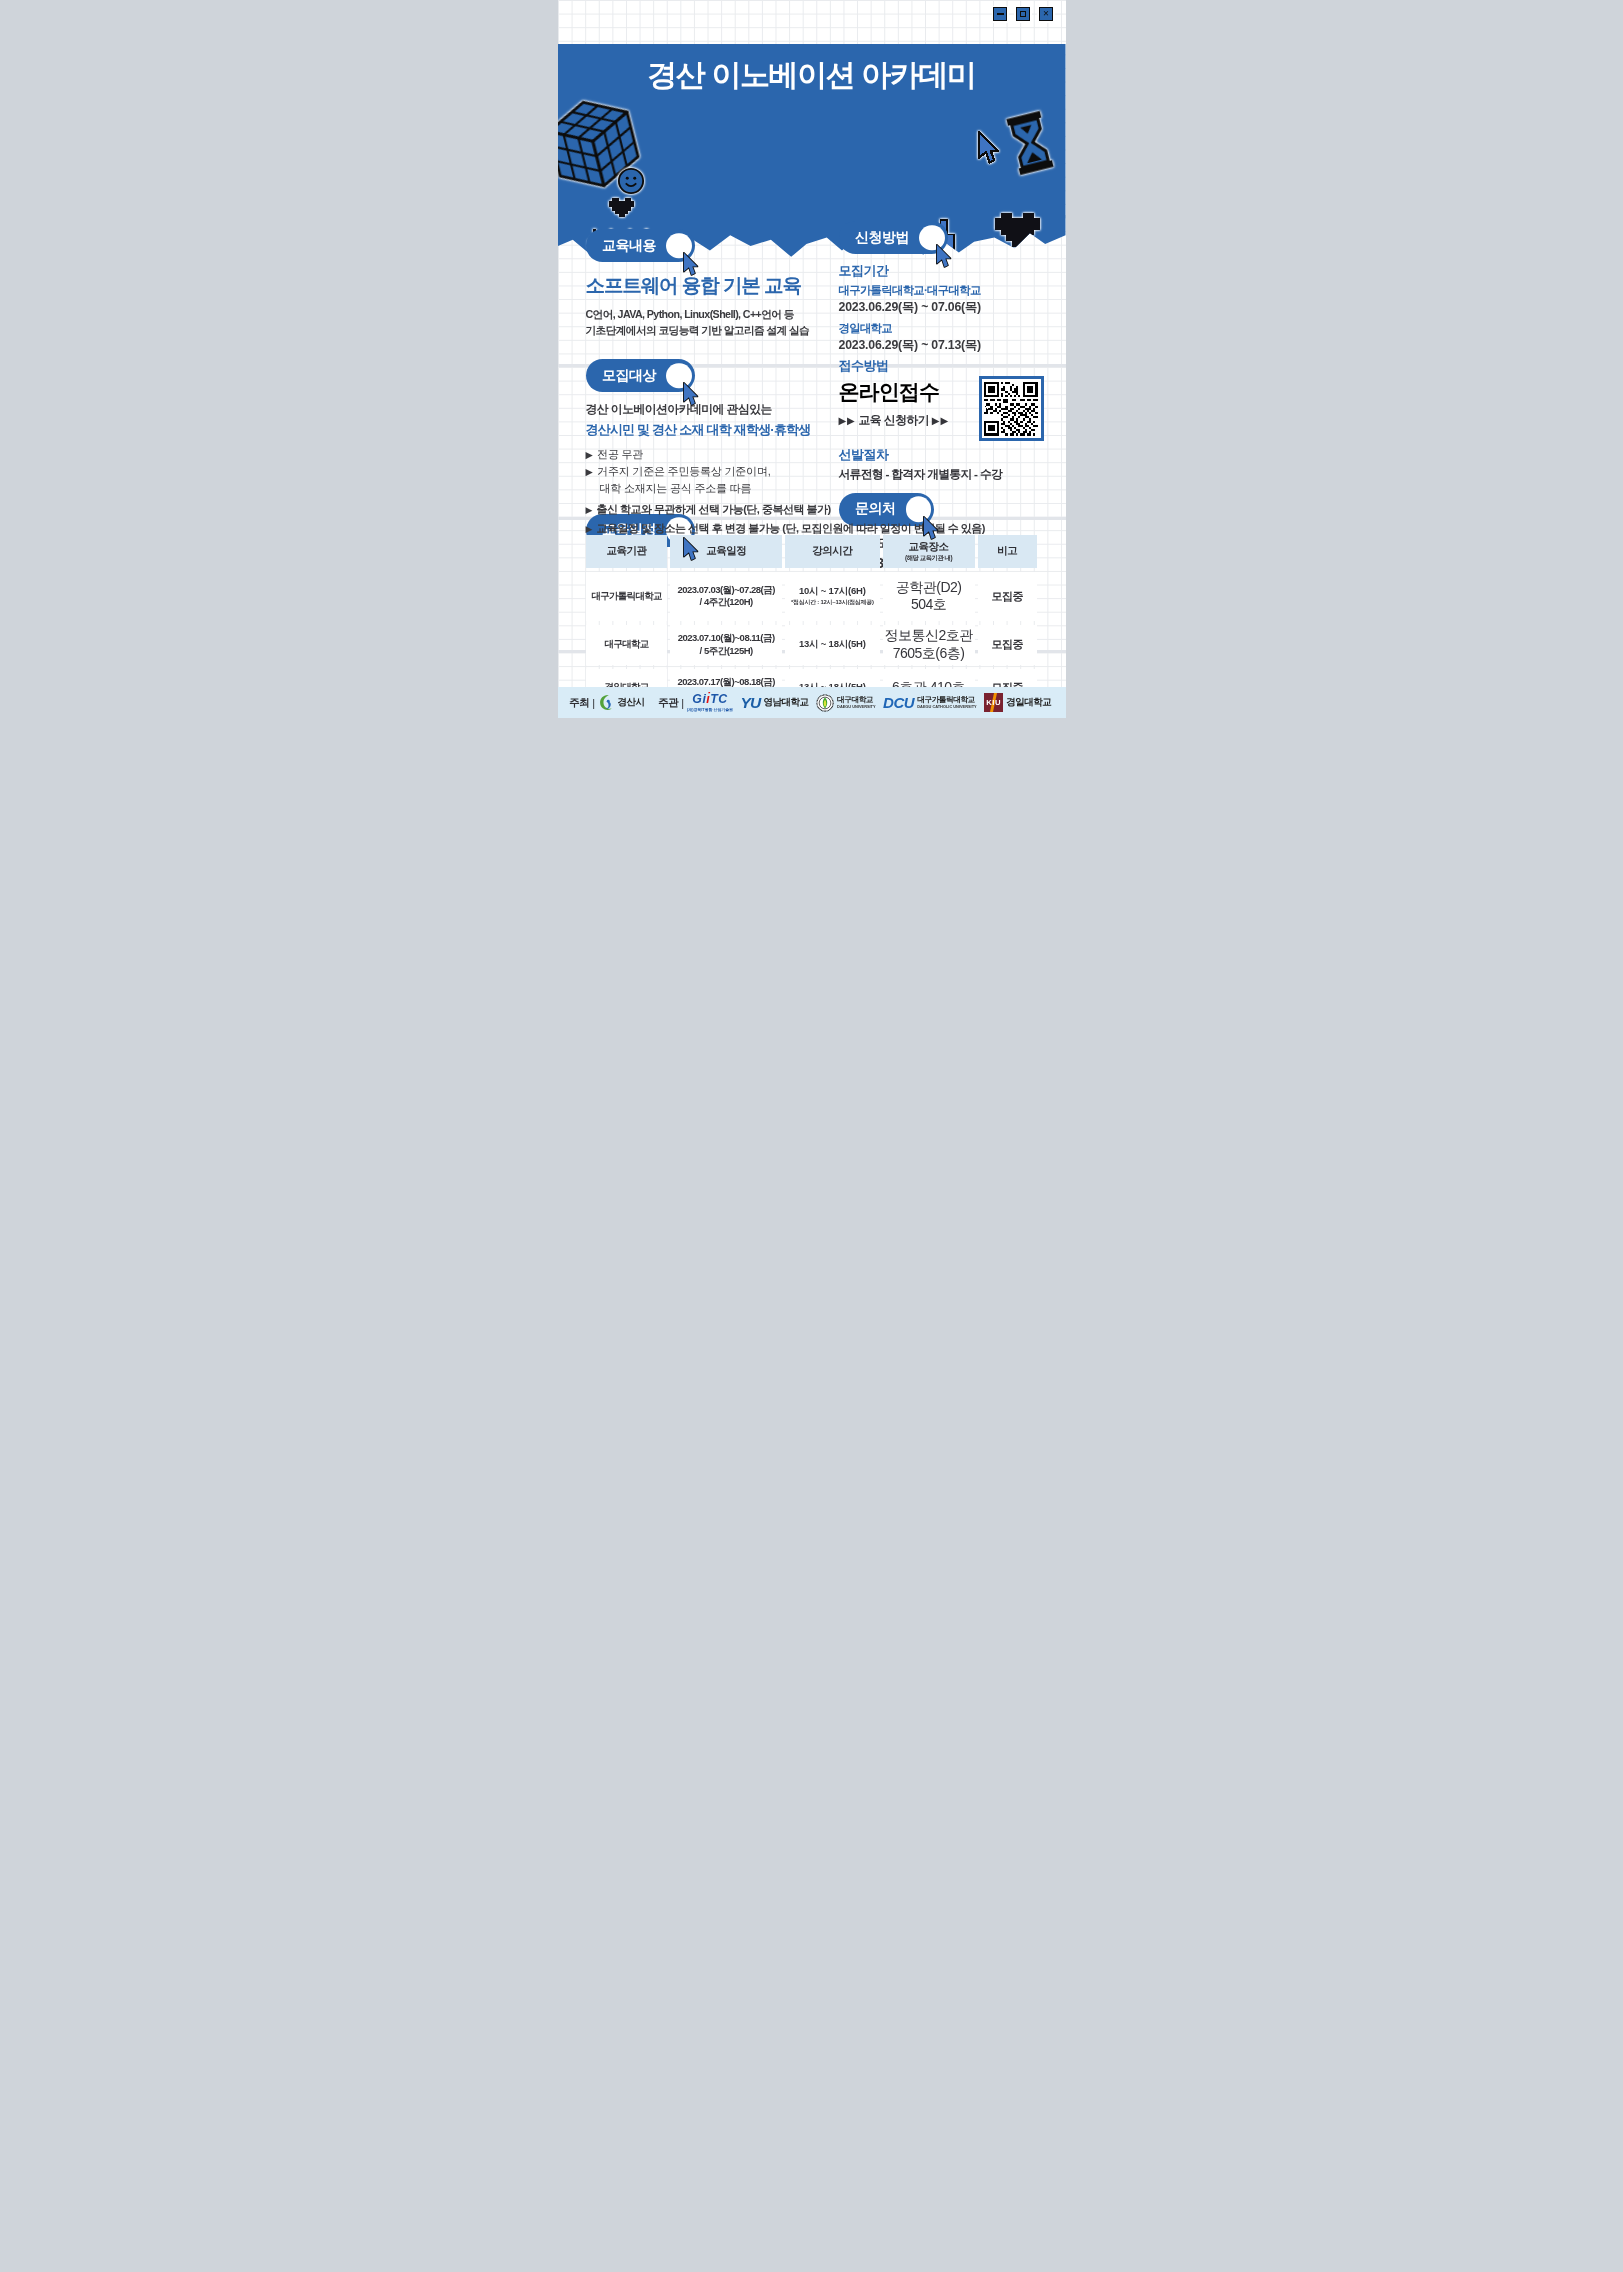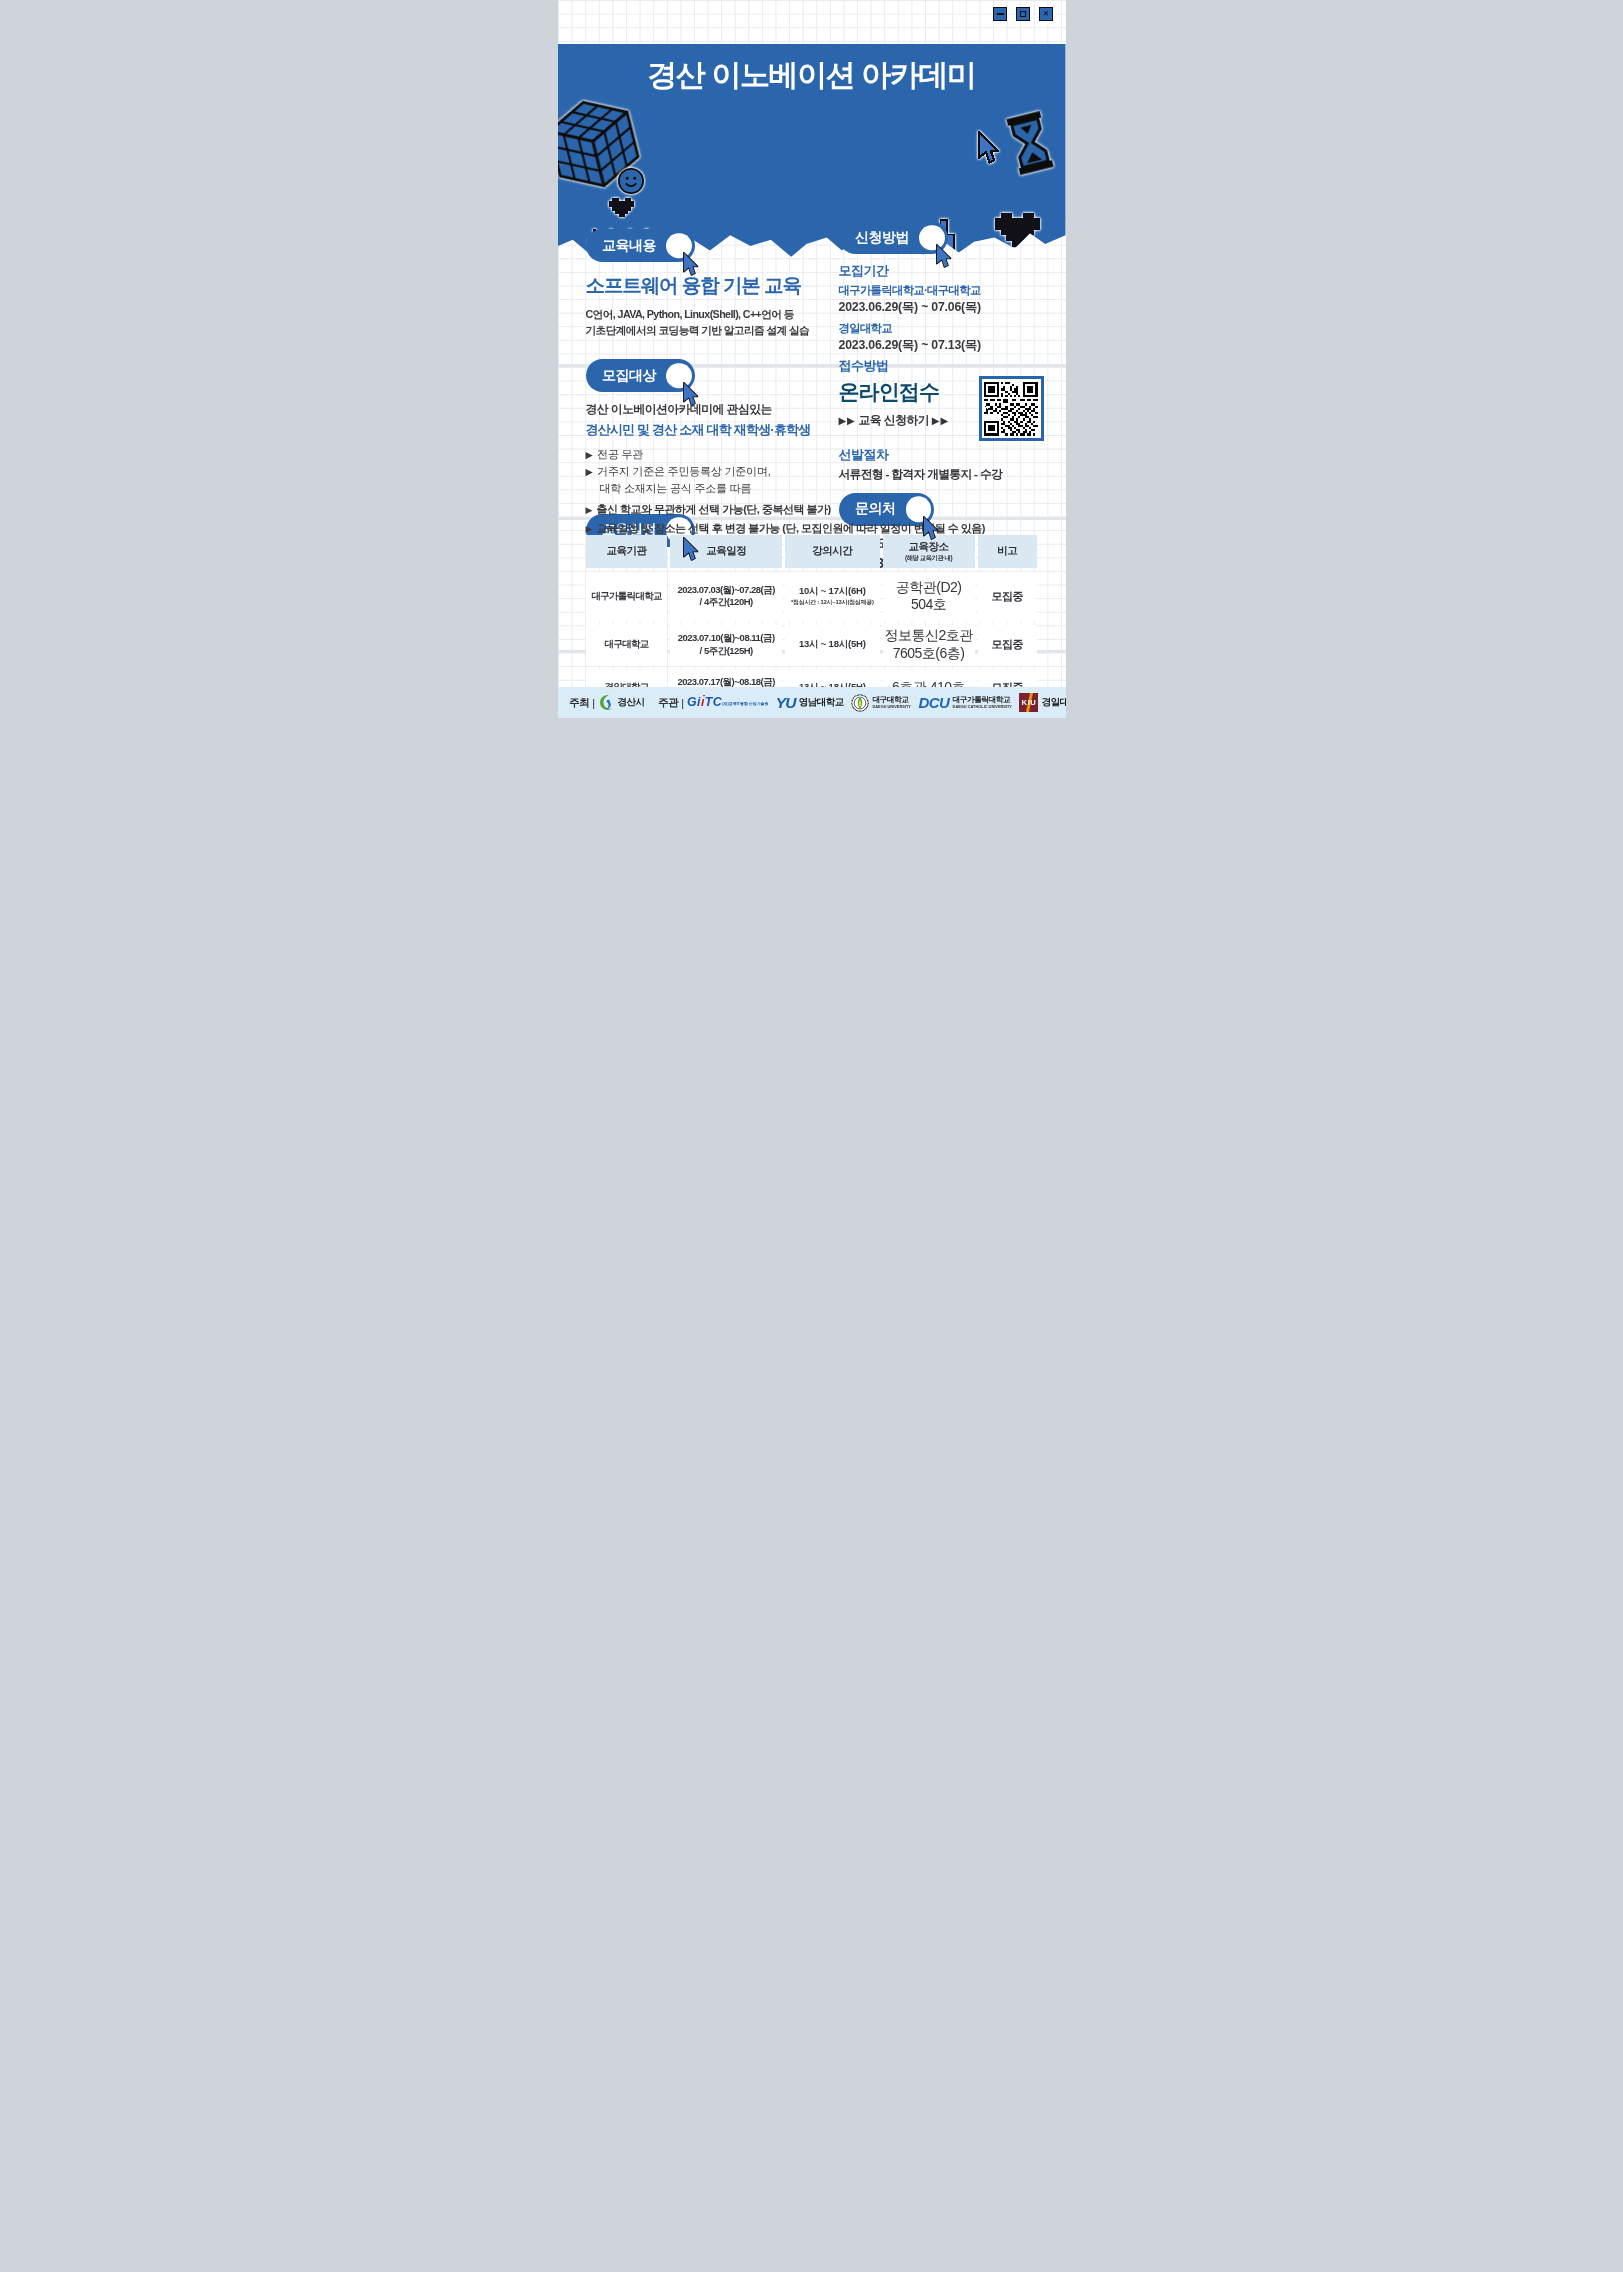--- a/index.html
+++ b/index.html
@@ -71,21 +71,21 @@
   .bullets .cont { padding-left:14px; display:block; }
 
   .h-blue { font-size:13px; font-weight:bold; color:#2b66ad; letter-spacing:-0.5px; }
   .uni   { font-size:11.4px; font-weight:bold; color:#2b66ad; letter-spacing:-0.7px; margin-top:3.6px; white-space:nowrap; }
   .dates { font-size:12.3px; font-weight:bold; color:#3a3a3e; letter-spacing:-0.2px; margin-top:0.9px; }
   .apply-badge-wrap { margin-bottom:7.3px; }
   .mt16 { margin-top:3px; } .mt10 { margin-top:4.5px; }
 
   .online-row { display:flex; margin-top:1.8px; }
   .online-left { flex:1; }
-  .online-main { font-size:21px; font-weight:bold; color:#0c4a6e; letter-spacing:-0.9px; margin-top:1.8px; }
+  .online-main { font-size:21px; font-weight:bold; color:#000000; letter-spacing:-0.9px; margin-top:1.8px; }
   .online-sub { font-size:11.8px; font-weight:bold; color:#35353a; letter-spacing:-0.5px; margin-top:6.4px; }
   .online-sub .tri { font-size:10px; letter-spacing:0.9px; }
   .qr-frame { width:65px; height:65px; border:3.2px solid #2b66ad; background:#fff; padding:2.7px; flex:0 0 auto; }
   .qr-frame svg { width:100%; height:100%; }
 
   .process { font-size:11.8px; font-weight:bold; color:#35353a; letter-spacing:-0.7px; margin-top:2.7px; white-space:nowrap; }
   .contact-person { font-size:12.3px; font-weight:bold; color:#35353a; letter-spacing:-0.5px; margin-top:9px; }
   .contact-phone  { font-size:14px; font-weight:bold; color:#35353a; margin-top:2.7px; letter-spacing:0.2px; }
 
   
@@ -108,21 +108,21 @@
 
   
   .footer {
     position:absolute; left:0; bottom:0; width:508px; height:31px; background:#d9ecf7;
     display:flex; align-items:center; padding:0 11.8px; gap:2px;
   }
   .f-label { font-size:10.5px; font-weight:bold; color:#2f2f34; letter-spacing:-0.5px; white-space:nowrap; }
   .f-pipe { font-size:11px; color:#2f2f34; font-weight:normal; margin:0 0.9px; }
   .f-logo { display:flex; align-items:center; gap:3.2px; }
   .f-name { font-size:9.5px; font-weight:bold; color:#222; letter-spacing:-0.5px; white-space:nowrap; }
-  .gitc-block { display:flex; flex-direction:row; align-items:center;justify-content:space-between; }
+  .gitc-block { display:flex; flex-direction:column; align-items:center;justify-content:space-between; }
   .gitc-abbr { font-size:12.3px; font-weight:bold; color:#1d56a8; font-style:italic; letter-spacing:0.5px; line-height:1;}
   .gitc-abbr .dot { color:#e01212; }
   .gitc-sub { font-size:3.9px; font-weight:bold; color:#1d56a8; margin-top:1.4px; white-space:nowrap;}
   .yu-abbr { font-size:15.5px; font-weight:bold; color:#1b5ea6; font-style:italic; letter-spacing:-0.9px; }
   .stack { display:flex; flex-direction:column; line-height:1.1; }
   .stack .kr { font-size:7.7px; font-weight:bold; color:#222; letter-spacing:-0.5px; white-space:nowrap;}
   .stack .en { font-size:3.9px; font-weight:bold; color:#333; white-space:nowrap; }
   .dcu-abbr { font-size:15px; font-weight:bold; color:#1f66b6; letter-spacing:-0.5px; font-style:italic;}
   .kiu-box { width:19px; height:19px; background:#7a2230; color:#fff; font-weight:bold; font-size:7.7px; display:flex; align-items:center; justify-content:center; position:relative; }
   .kiu-box .slash { position:absolute; left:8.2px; top:0; width:2.7px; height:100%; background:#f29200; transform:skewX(-12deg); }

